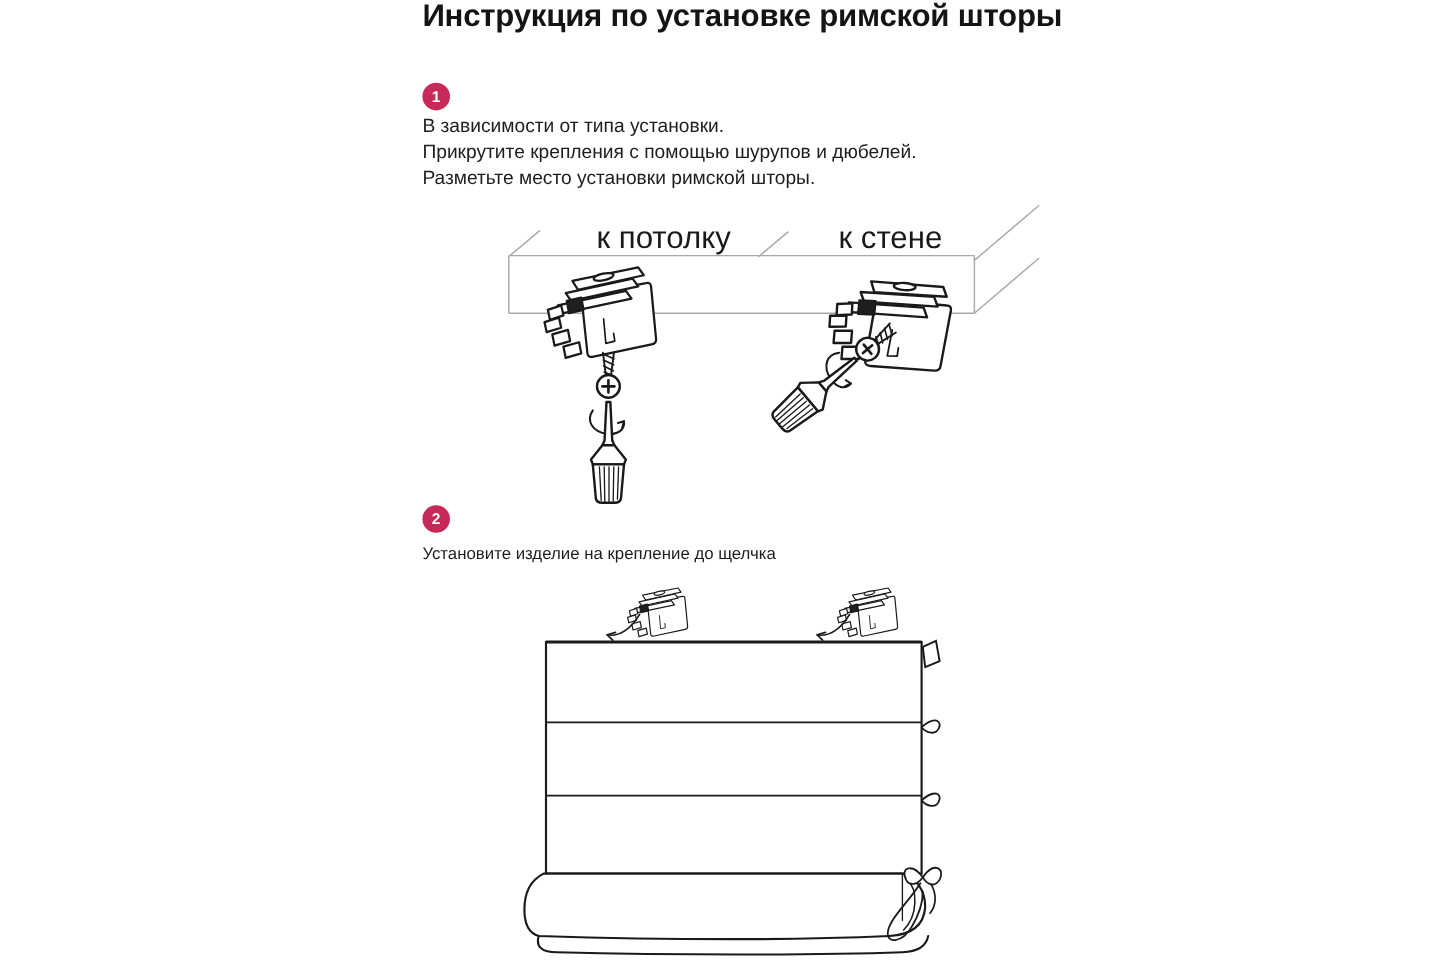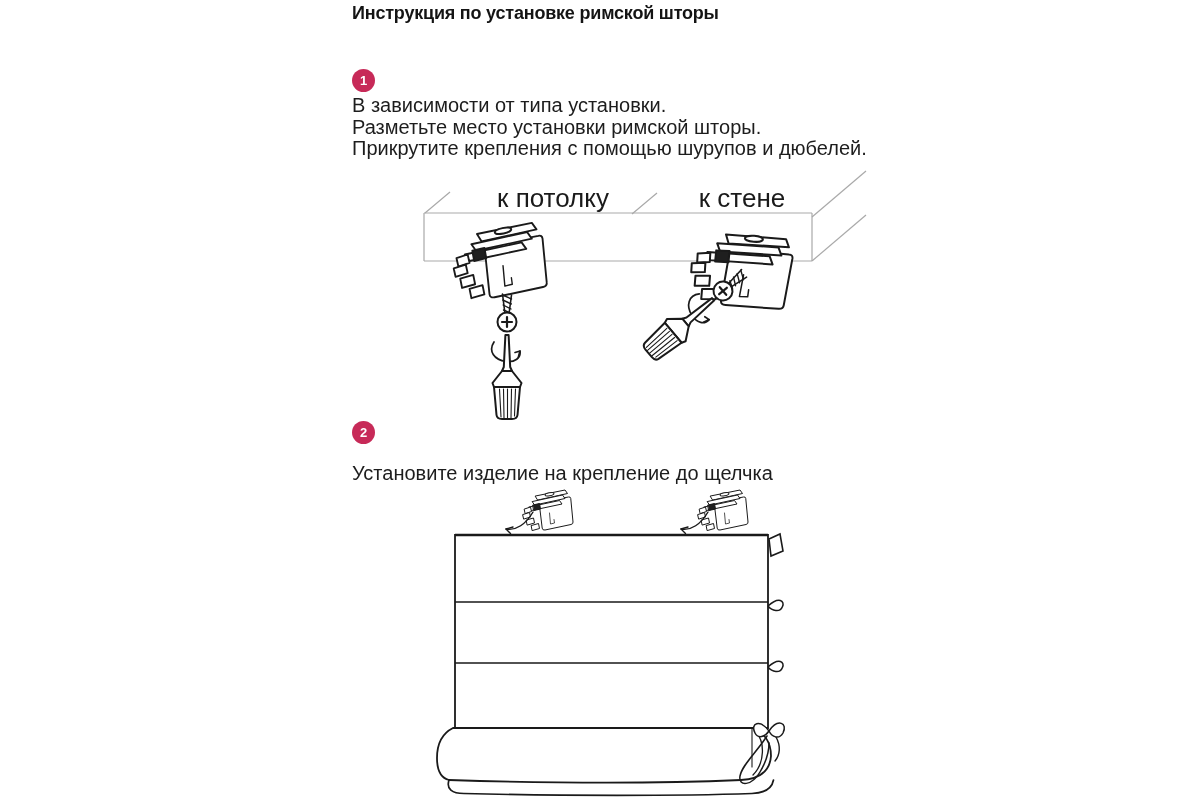--- a/index.html
+++ b/index.html
@@ -6,54 +6,54 @@
   body{
     width:1200px;height:800px;position:relative;overflow:hidden;
     background:#ffffff;
     font-family:"Liberation Sans",sans-serif;
     color:#1c1c1c;
   }
   .abs{position:absolute;}
   .title{
     left:352px;top:0px;
     font-weight:bold;color:#141414;
-    font-size:18px;line-height:26px;letter-spacing:-0.2px;
+    font-size:26px;line-height:26px;letter-spacing:-0.2px;
     white-space:nowrap;
   }
   .badge{
     left:352px;width:23px;height:23px;border-radius:50%;
     background:#c72a58;color:#ffffff;
     font-size:13px;font-weight:bold;
     display:flex;align-items:center;justify-content:center;
   }
   .step-text{
-    left:352px;font-size:20px;line-height:21.5px;color:#1d1d1d;
+    left:352px;font-size:16px;line-height:21.5px;color:#1d1d1d;
     white-space:nowrap;
   }
-  .step2-size{font-size:20px;margin-top:12px;}
+  .step2-size{font-size:14px;}
   svg.diag{position:absolute;overflow:visible;}
   .svg-label{font-family:"Liberation Sans",sans-serif;font-size:26px;fill:#1a1a1a;}
 </style>
 </head>
 <body>
 
 <div>
 
   <header class="abs title">
     <div>Инструкция по установке римской шторы</div>
   </header>
 
   <div class="abs badge" style="top:69px;">
     <span>1</span>
   </div>
 
   <div class="abs step-text" style="top:95px;">
     <div>В зависимости от типа установки.</div>
+    <div>Прикрутите крепления с помощью шурупов и дюбелей.</div>
     <div>Разметьте место установки римской шторы.</div>
-    <div>Прикрутите крепления с помощью шурупов и дюбелей.</div>
   </div>
 
   <svg class="diag" style="left:400px;top:168px;" width="480" height="252" viewBox="400 168 480 252">
     <defs>
 
       <g id="bracket" stroke="#1a1a1a" stroke-width="2" fill="#ffffff" stroke-linejoin="round" stroke-linecap="round">
         <path d="M37,27 L95,16 Q99,15 99.5,19 L104,66 Q104.5,70 100,71 L48,82 Q43,83 42.5,79 Z"></path>
         <path d="M29,14 L88,2 L93,9 L34,22 Z"></path>
         <path d="M23,25 L83,12 L88,19 L28,32 Z"></path>
         <ellipse cx="57" cy="10.5" rx="9" ry="3" transform="rotate(-12 57 10.5)"></ellipse>

